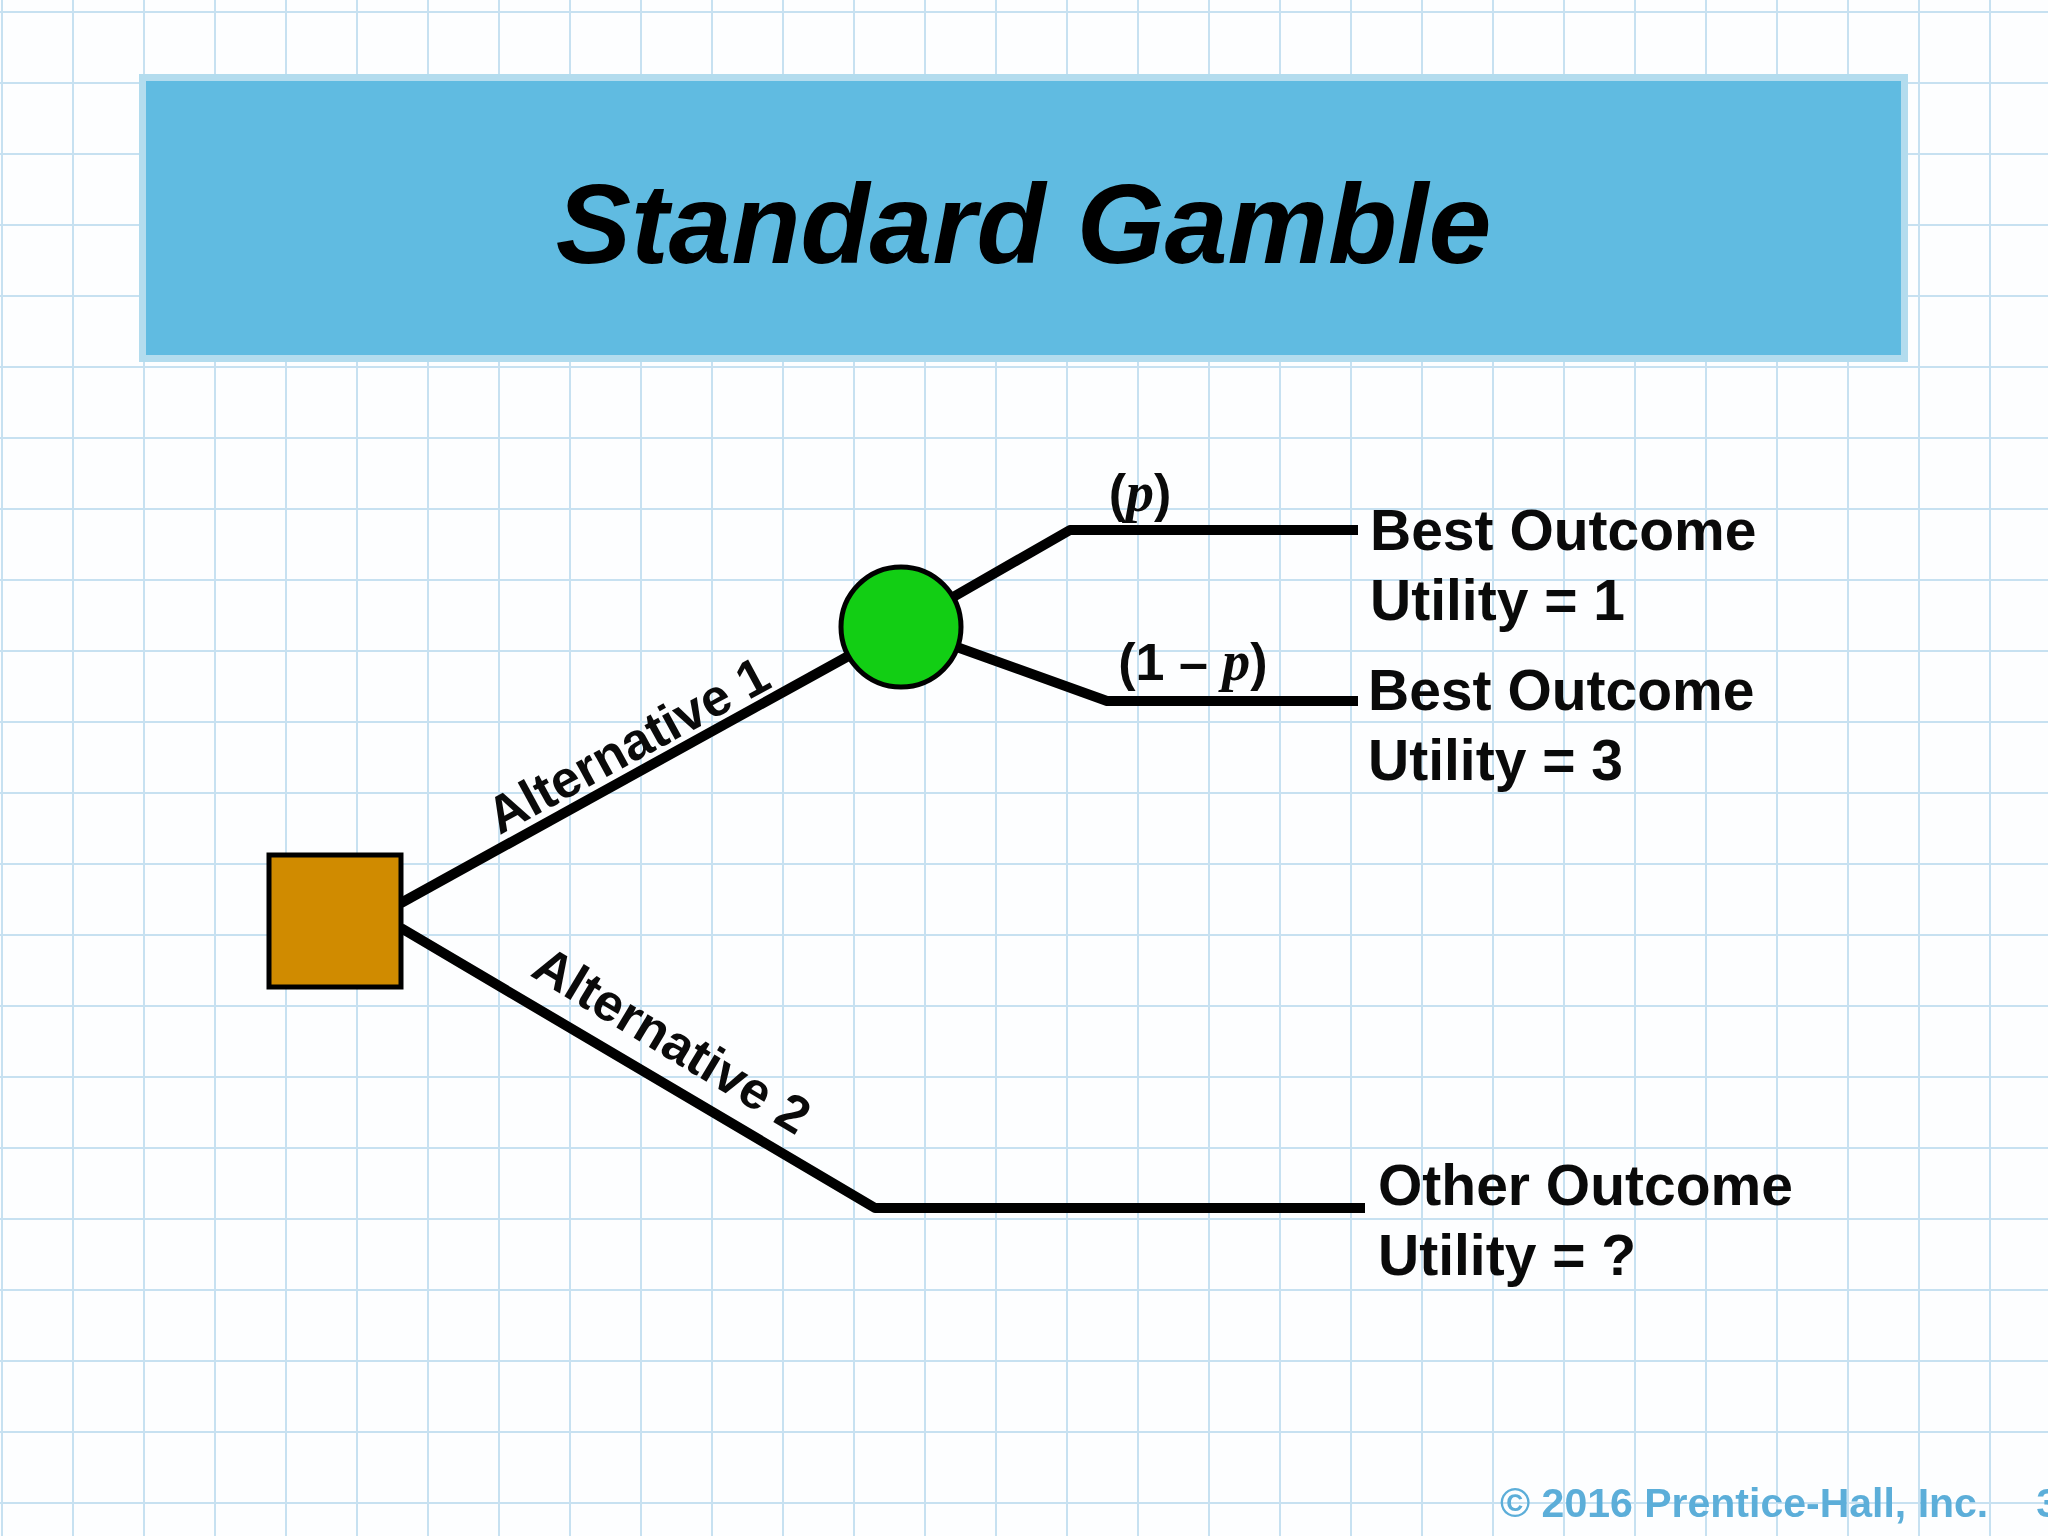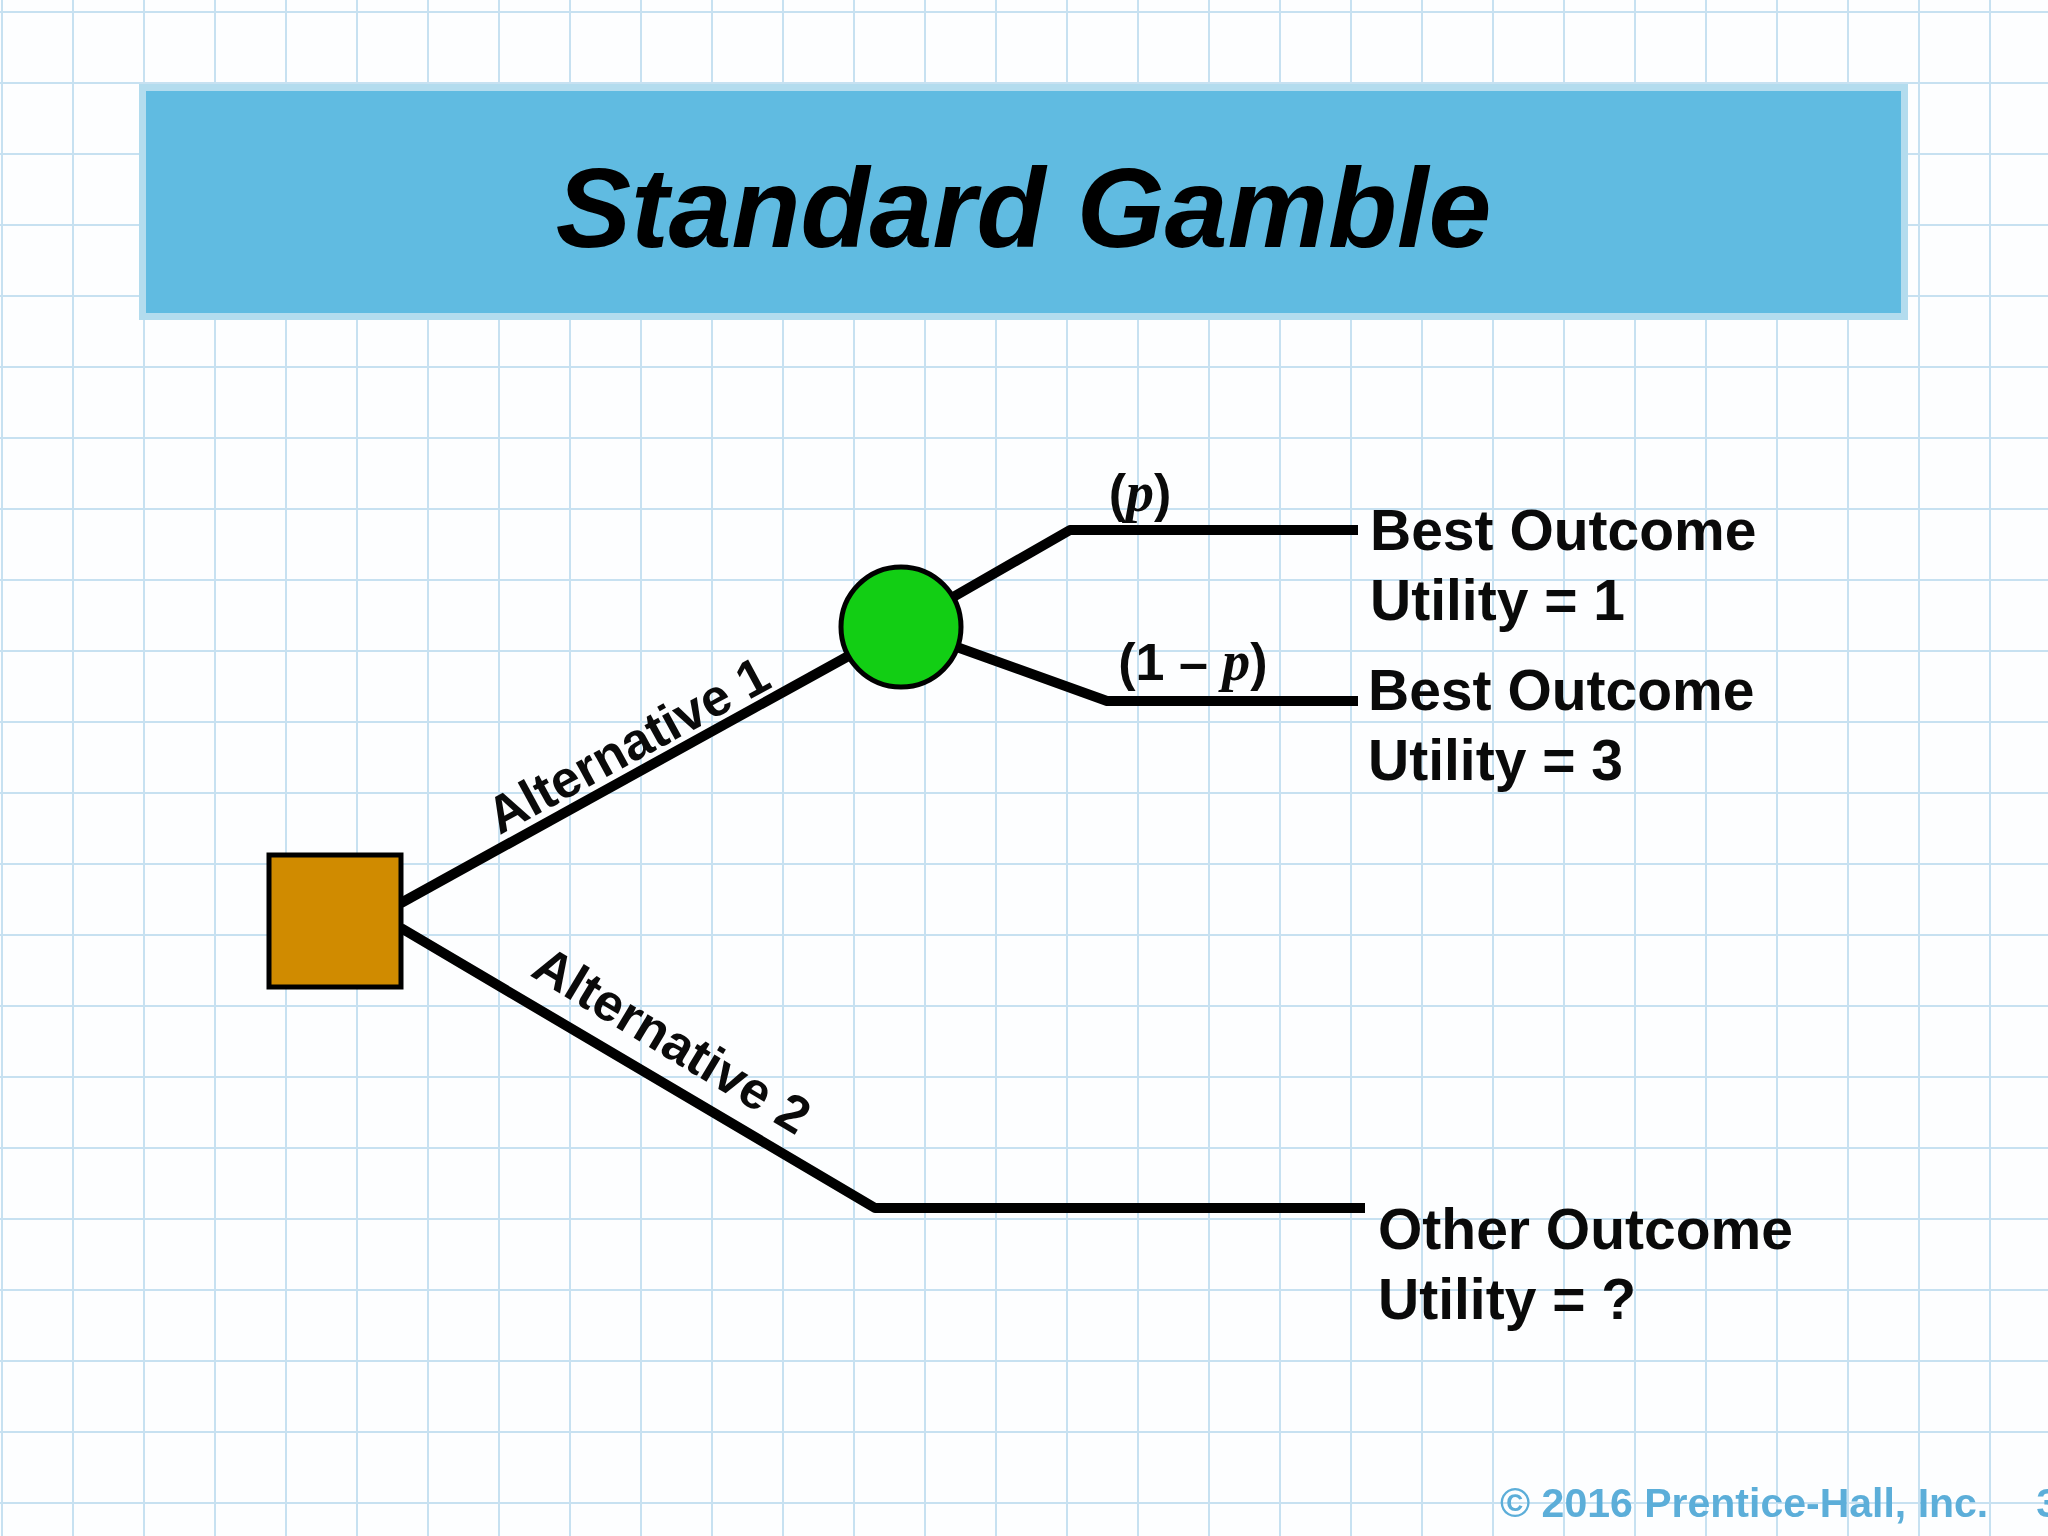--- a/index.html
+++ b/index.html
@@ -10,22 +10,22 @@
     background-color:#FDFEFF;
     background-image:
       linear-gradient(to right,#C7E1F1 0,#C7E1F1 2px,transparent 2px),
       linear-gradient(to bottom,#C7E1F1 0,#C7E1F1 2px,transparent 2px);
     background-size:71px 71px;
     background-position:1px 11px;
     font-family:"Liberation Sans",sans-serif;
     color:#0a0a0a;
   }
   .title-banner{
-    position:absolute;left:139px;top:84px;
-    width:1769px;height:236px;
+    position:absolute;left:139px;top:74px;
+    width:1769px;height:288px;
     background:#60BBE1;
     border:7px solid #B3DCEE;
     box-sizing:border-box;
     display:flex;align-items:center;justify-content:center;
   }
   .title-banner h1{
     margin:0;
     font-size:113px;
     font-weight:bold;
     font-style:italic;
@@ -60,21 +60,21 @@
   .prob-label.one-minus-p{left:1193px;top:661px;}
   .outcome{
     position:absolute;
     font-weight:bold;
     font-size:57px;
     line-height:70px;
     white-space:nowrap;
   }
   .outcome.best{left:1370px;top:495px;}
   .outcome.worst{left:1368px;top:655px;}
-  .outcome.other{left:1378px;top:1150px;margin-top:44px;}
+  .outcome.other{left:1378px;top:1150px;}
   .figure-label{
     position:absolute;left:215px;top:1280px;
     font-weight:bold;font-size:50px;
   }
   .footer{
     position:absolute;left:1500px;top:1480px;
     display:flex;gap:48px;
     font-weight:bold;font-size:41px;
     color:#5CAED9;
     white-space:nowrap;

